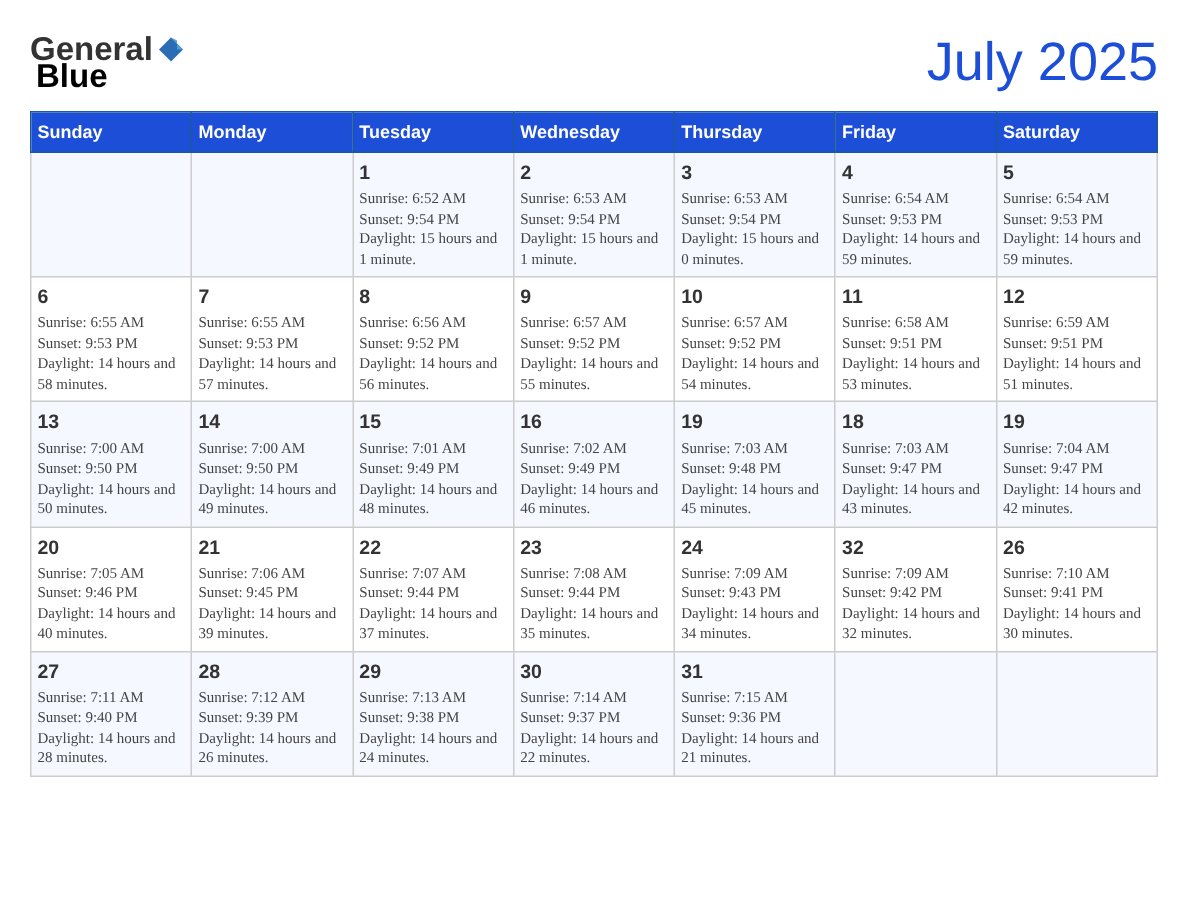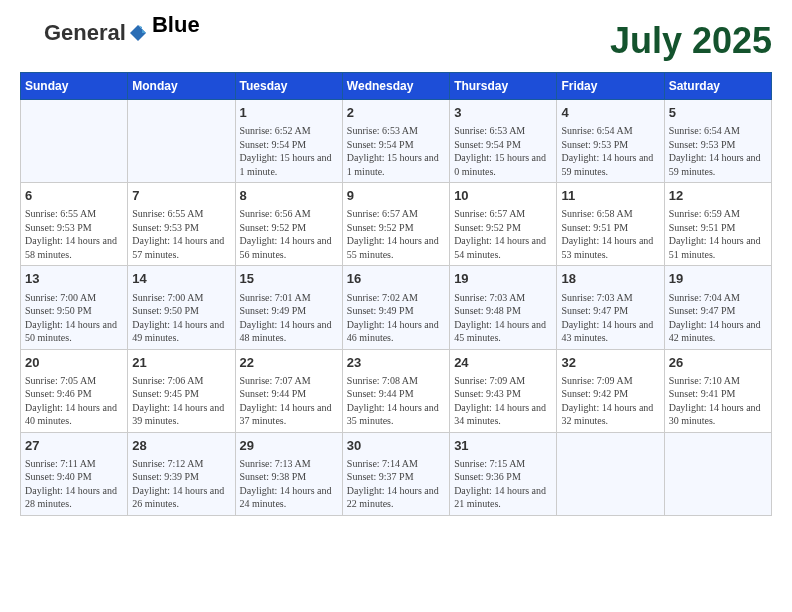--- a/index.html
+++ b/index.html
@@ -11,22 +11,22 @@
       padding: 20px;
     }
     .header-area {
       display: flex;
       justify-content: space-between;
       align-items: flex-start;
       margin-bottom: 10px;
     }
     .logo {
       display: flex;
+      flex-direction: column;
       align-items: flex-start;
-      margin-left: 24px;
     }
     .logo-text {
       display: flex;
       align-items: center;
     }
     .logo-general {
       font-size: 22px;
       font-weight: bold;
       color: #333;
     }
@@ -38,22 +38,22 @@
     .logo-icon {
       width: 20px;
       height: 20px;
       margin-left: 2px;
     }
     .title-area {
       text-align: right;
     }
     .month-title {
       font-size: 36px;
-      font-weight: bold;
-      color: #14532d;
+      font-weight: normal;
+      color: #1d4ed8;
     }
     .location {
       font-size: 14px;
       color: #555;
     }
     .calendar {
       width: 100%;
       border-collapse: collapse;
       font-size: 11px;
     }

